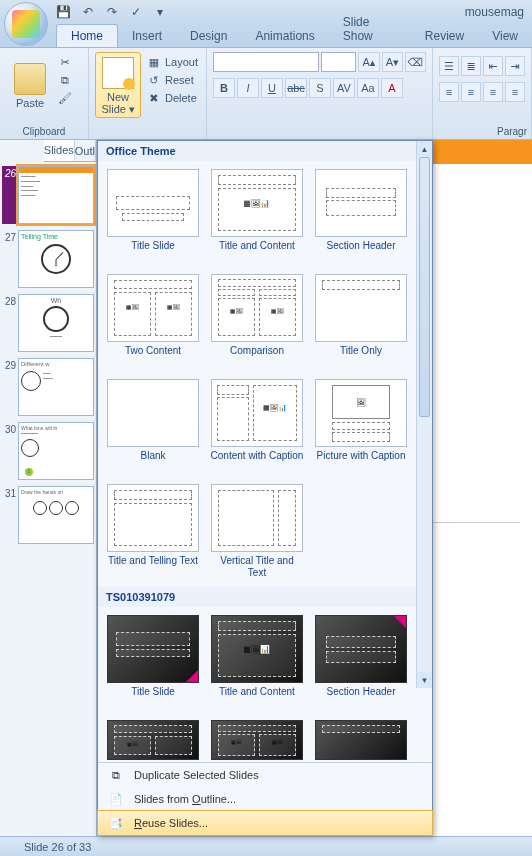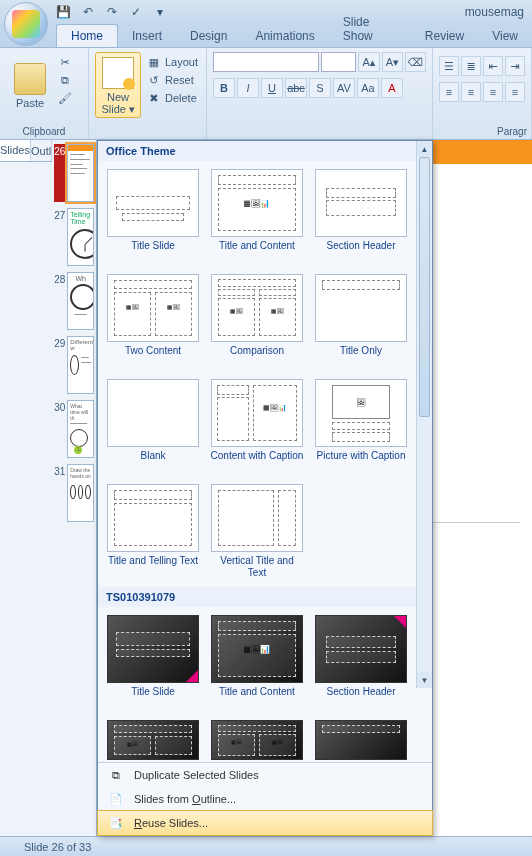--- a/index.html
+++ b/index.html
@@ -31,30 +31,30 @@
   .mini-item .mico { width:14px; height:14px; display:inline-flex; align-items:center; justify-content:center;}
   .font-group { display:flex; flex-direction:column; gap:6px; padding-top:4px;}
   .font-row { display:flex; gap:2px; align-items:center;}
   .font-box { height:20px; border:1px solid #aac; background:#fff; font-size:11px; padding:0 4px; display:flex; align-items:center; color:#888;}
   .fbtn { width:22px; height:20px; border:1px solid #c0d2e6; background:#eaf1fa; display:inline-flex; align-items:center; justify-content:center; font-size:11px; color:#3b5a7a; cursor:pointer;}
   .para-group .fbtn { width:20px; }
   .para-label { position:absolute; right:4px; bottom:2px; font-size:10px; color:#3b5a7a;}
 
   
   .workspace { display:flex; height:calc(100% - 24px - 24px - 92px - 20px); position:relative;}
-  .slides-panel { width:97px; background:#eef3fa; border-right:1px solid #9cb8d6; display:flex; flex-direction:row;}
+  .slides-panel { width:97px; background:#eef3fa; border-right:1px solid #9cb8d6; display:flex; flex-direction:column;align-items:flex-end;}
   .slide-tabs { display:flex; height:22px; border-bottom:1px solid #9cb8d6;}
   .stab { flex:1; font-size:11px; display:flex; align-items:center; justify-content:center; color:#3b5a7a; border-right:1px solid #c0d2e6; cursor:pointer;}
   .stab.active { background:#fff; border-bottom:1px solid #fff;}
   .thumbs { flex:1; overflow:hidden; padding:4px 2px; display:flex; flex-direction:column; gap:6px;}
   .thumb { display:flex; gap:2px; }
   .thumb .num { width:14px; text-align:right; font-size:10px; color:#3b5a7a; padding-top:2px;}
   .thumb .img { width:76px; height:58px; background:#fff; border:1px solid #9cb8d6; position:relative; font-size:5px; color:#666; padding:2px; overflow:hidden;}
   .thumb.sel .img { outline:2px solid #f7a13d; }
-  .thumb.sel .num { background:#b91c1c; color:#fff;}
+  .thumb.sel .num { background:#701a75; color:#fff;font-style:italic;}
 
   
   .gallery { position:absolute; left:97px; top:0; width:336px; height:696px; background:#f4f7fc; border:1px solid #6b8ab0; box-shadow:2px 2px 6px rgba(0,0,0,0.3); z-index:20; display:flex; flex-direction:column;}
   .gal-section { padding:4px 8px; font-size:11px; font-weight:bold; color:#15428b; background:#eaf1fa;}
   .gal-grid { padding:6px; display:grid; grid-template-columns:repeat(3, 1fr); gap:6px 6px; overflow:auto;}
   .gal-item { display:flex; flex-direction:column; align-items:center; cursor:pointer; padding:2px;}
   .layout-thumb { width:92px; height:68px; background:#fff; border:1px solid #b0bcd0; position:relative;}
   .layout-thumb.dark { background:linear-gradient(135deg, #555, #111); border-color:#333;}
   .gal-item .cap { font-size:10px; color:#15428b; text-align:center; margin-top:3px; line-height:1.15; height:24px;}
   .ph { position:absolute; border:1px dashed #888; background:rgba(255,255,255,0.08);}

